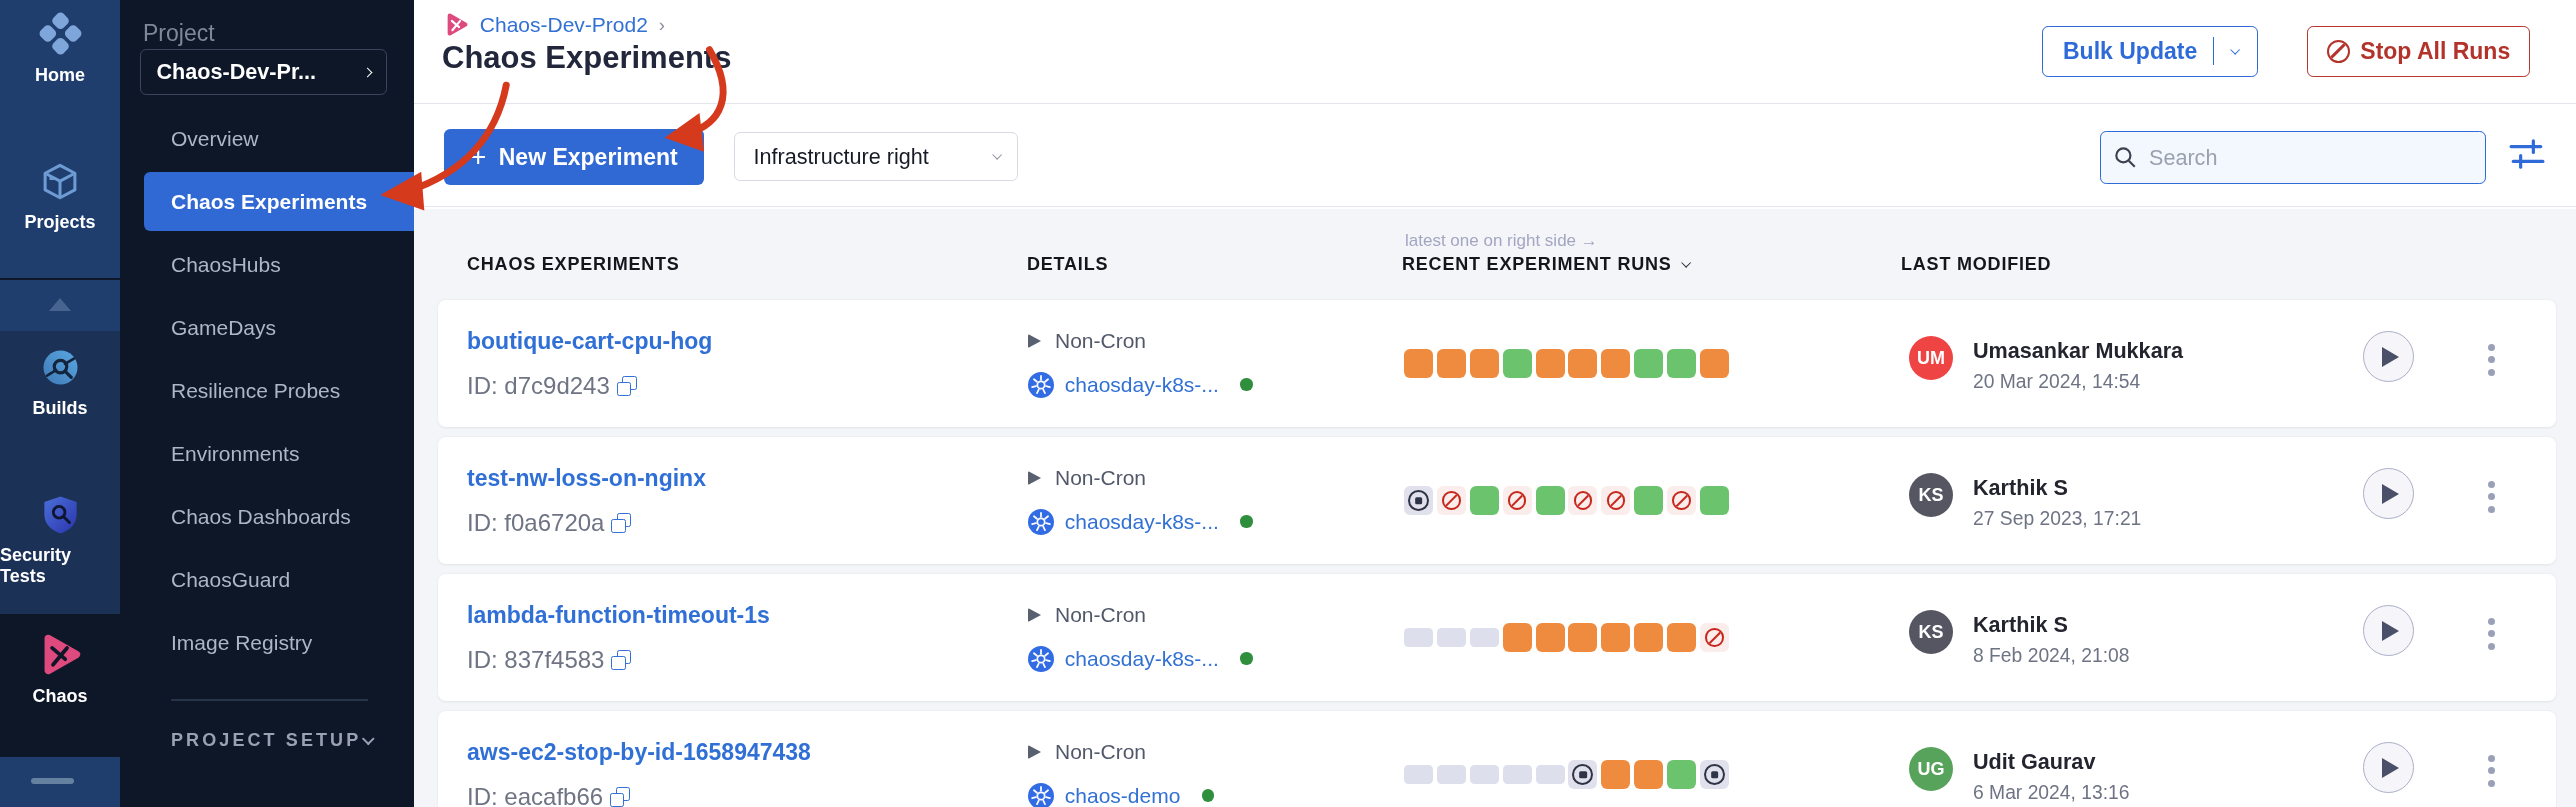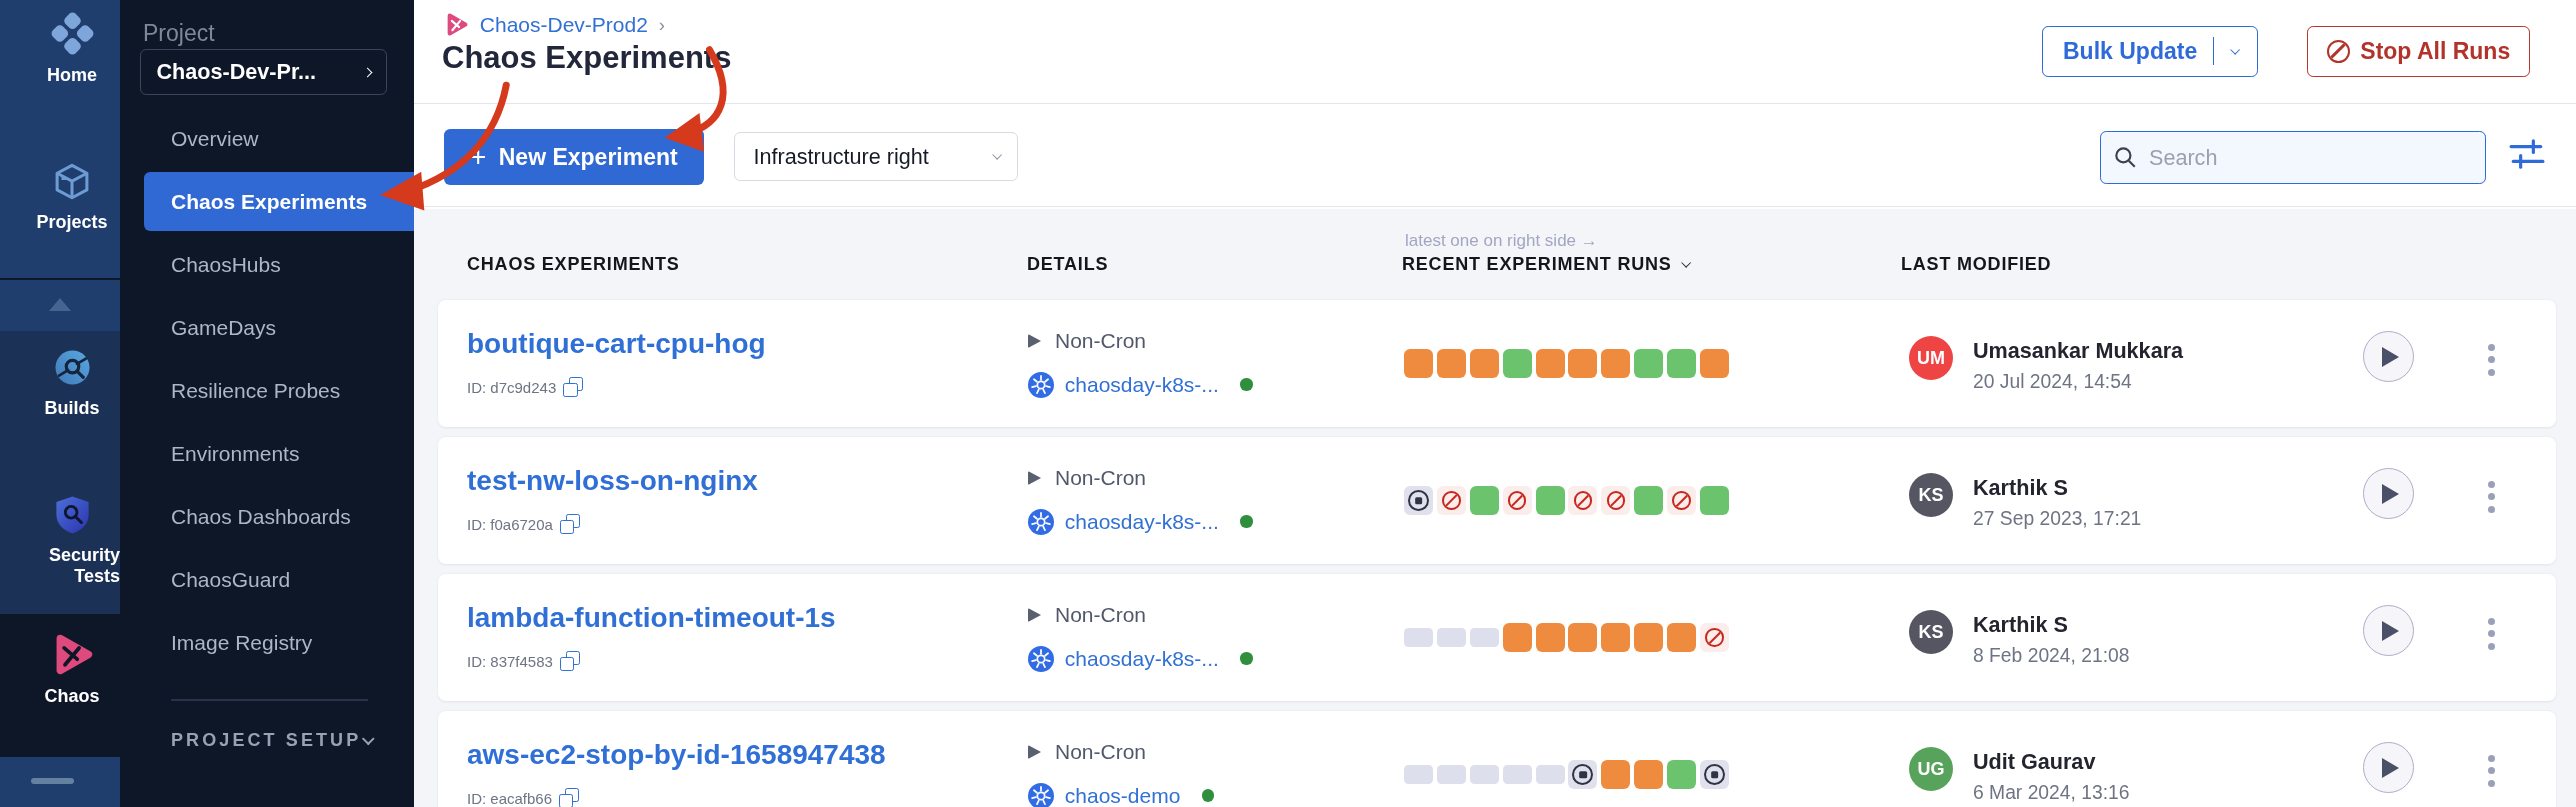--- a/index.html
+++ b/index.html
@@ -10,21 +10,21 @@
   .rail { position:absolute; left:0; top:0; width:120px; height:808px; background:#1c3156; z-index:5; }
   .rail-top    { position:absolute; left:0; top:0; width:120px; height:331px; background:#1f3d6d; }
   .rail-chaos  { position:absolute; left:0; top:614px; width:120px; height:143px; background:#0d1728; }
   .rail-bottom { position:absolute; left:0; top:757px; width:120px; height:50px; background:#1f3d6d; }
   .rail-divider { position:absolute; left:0; top:278px; width:120px; height:2.3px; background:#0d1728; }
   .rail-tri { position:absolute; left:49px; top:298px; width:0; height:0;
               border-left:11.6px solid transparent; border-right:11.6px solid transparent;
               border-bottom:13px solid #46648f; }
   .rail-dash { position:absolute; left:31px; top:778px; width:43px; height:6.2px; border-radius:3.1px; background:#64819f; }
   .rail-item { position:absolute; left:0; width:120px; display:flex; flex-direction:column; align-items:center; gap:9.3px;
-               color:#fff; font-size:18px; font-weight:600; cursor:pointer; text-align:right;padding-left:24px; }
+               color:#fff; font-size:18px; font-weight:600; cursor:pointer; text-align:left; }
   .ri-home { top:12.4px; } .ri-projects { top:161px; } .ri-builds { top:346px; } .ri-security { top:493px; } .ri-chaos { top:632px; }
 
   
   .sidebar { position:absolute; left:120px; top:0; width:294px; height:808px; background:#0d1728; z-index:4; }
   .proj-label { position:absolute; left:23px; top:20px; font-size:23px; color:#7f8898; }
   .proj-select { position:absolute; left:20px; top:49px; width:247px; height:46px; border:1.5px solid #3b465c; border-radius:6.2px;
                  display:flex; align-items:center; justify-content:space-between; padding:0 15.5px; cursor:pointer; }
   .proj-select .pname { color:#fff; font-size:21.6px; font-weight:700; }
   .side-menu { position:absolute; left:0; top:107px; width:294px; }
   .side-item { position:relative; height:63px; display:flex; align-items:center; padding-left:51px;
@@ -77,22 +77,22 @@
   .tablezone { position:absolute; left:0; top:209px; right:0; bottom:0; background:#f4f5f8; }
   .hint { position:absolute; left:992px; top:21.6px; font-size:17px; color:#a2a6c2; }
   .thead { position:absolute; top:45px; font-size:18px; font-weight:700; letter-spacing:0.8px; color:#14151d; display:flex; align-items:center; gap:9.3px; }
   .h-exp { left:54px; } .h-det { left:614px; } .h-runs { left:989px; cursor:pointer; } .h-mod { left:1488px; }
   .h-runs .chev { color:#2a2d3a; }
 
   .rows { position:absolute; left:25px; top:91px; width:2118px; display:flex; flex-direction:column; gap:10px; }
   .row-card { position:relative; height:127px; background:#fff; border-radius:7.7px; box-shadow:0 0.8px 2.3px rgba(20,20,40,.08); }
 
   .cell-name { position:absolute; left:29px; top:0; }
-  .exp-name { display:block; margin-top:28px; font-size:28px; font-weight:700; color:#2f6fd6; text-decoration:none; cursor:pointer; }
-  .exp-id { margin-top:17px; display:flex; align-items:center; gap:7px; font-size:15px; color:#6e7484; }
+  .exp-name { display:block; margin-top:28px; font-size:23px; font-weight:700; color:#2f6fd6; text-decoration:none; cursor:pointer; }
+  .exp-id { margin-top:17px; display:flex; align-items:center; gap:7px; font-size:24px; color:#6e7484; }
   .copy-icon { position:relative; width:20px; height:20px; display:inline-block; cursor:pointer; }
   .copy-icon::before { content:''; position:absolute; right:0; top:0; width:12.4px; height:12.4px; border:1.9px solid #3170d4; border-radius:2.3px; }
   .copy-icon::after  { content:''; position:absolute; left:0; bottom:0; width:12.4px; height:12.4px; border:1.9px solid #3170d4; border-radius:2.3px; background:#fff; }
 
   .cell-details { position:absolute; left:590px; top:0; }
   .sched { margin-top:29px; display:flex; align-items:center; gap:14px; font-size:21px; color:#51586a; }
   .tri { width:0; height:0; border-left:13px solid #596070; border-top:7.7px solid transparent; border-bottom:7.7px solid transparent; border-radius:1.5px; }
   .infra { margin-top:18.5px; display:flex; align-items:center; gap:10.8px; }
   .infra-link { font-size:21px; color:#3170d4; text-decoration:none; cursor:pointer; }
   .dot { width:12.4px; height:12.4px; border-radius:50%; background:#2f8f3c; margin-left:10.8px; }
@@ -353,21 +353,21 @@
               <span class="tile orange"></span>
               <span class="tile orange"></span>
               <span class="tile green"></span>
               <span class="tile green"></span>
               <span class="tile orange"></span>
             </div>
     <div class="cell-user">
       <div class="avatar" style="background: #ef4444;">UM</div>
       <div>
         <div class="uname">Umasankar Mukkara</div>
-        <div class="udate">20 Jul 2024, 14:54</div>
+        <div class="udate">20 Mar 2024, 14:54</div>
       </div>
     </div>
     <button class="run-play">
               <span class="ptri"></span>
             </button>
     <div class="kebab">
               <i></i>
               <i></i>
               <i></i>
             </div>

